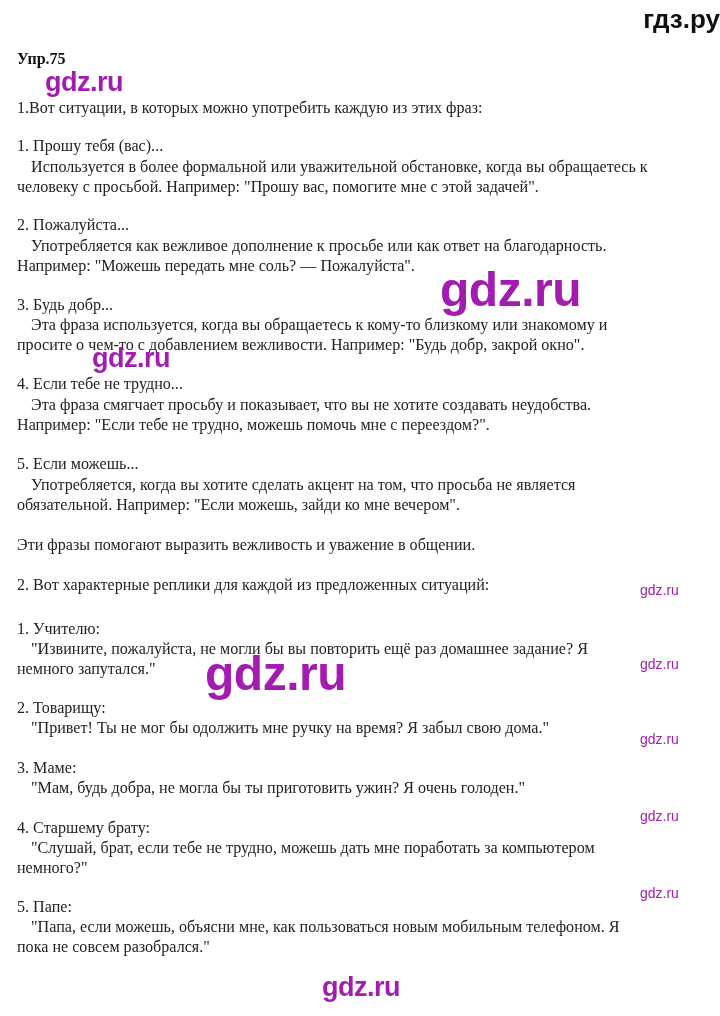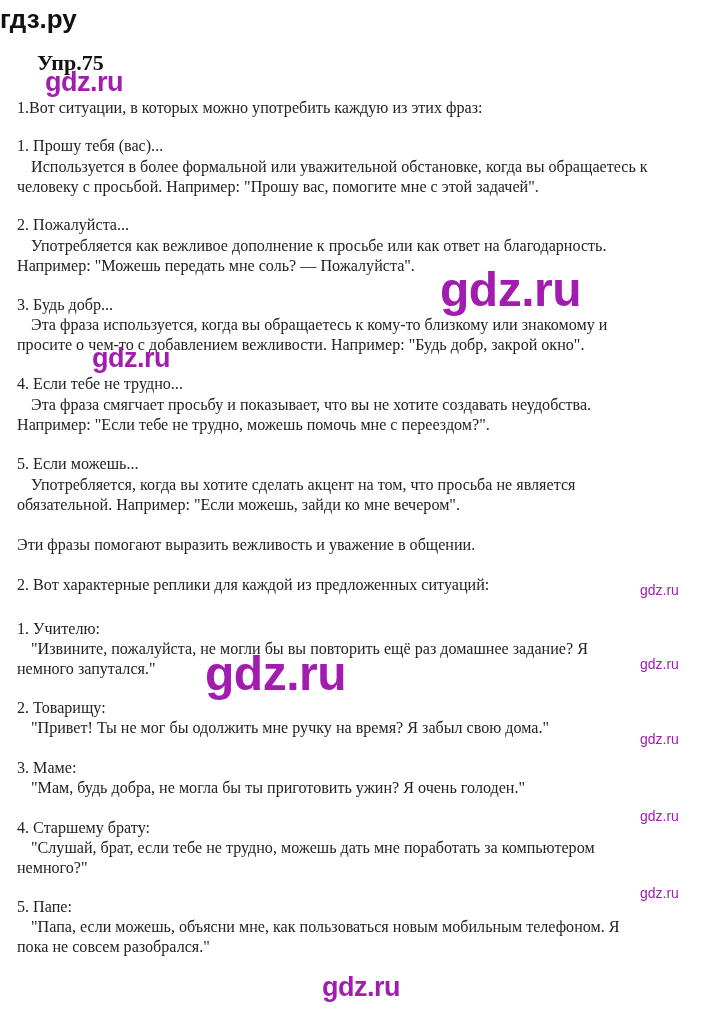--- a/index.html
+++ b/index.html
@@ -12,35 +12,34 @@
       height: 1016px;
       position: relative;
       overflow: hidden;
       color: #1a1a1a;
     }
     .site-header {
       position: absolute;
       top: 4px;
       left: 0;
       width: 720px;
-      text-align: left;
+      text-align: right;
       font-family: "Liberation Sans", sans-serif;
       font-weight: bold;
       font-size: 26px;
       color: #111;
     }
     .title {
       position: absolute;
       left: 17px;
       top: 50px;
       font-family: "Liberation Serif", serif;
       font-weight: bold;
-      font-size: 22px;
+      font-size: 16px;
       color: #111;
-      margin-left: 20px;
     }
     .line {
       position: absolute;
       left: 17px;
       white-space: nowrap;
       font-family: "Liberation Serif", serif;
       font-size: 17.5px;
       color: #222;
       transform-origin: left top;
       transform: scaleX(0.92);

